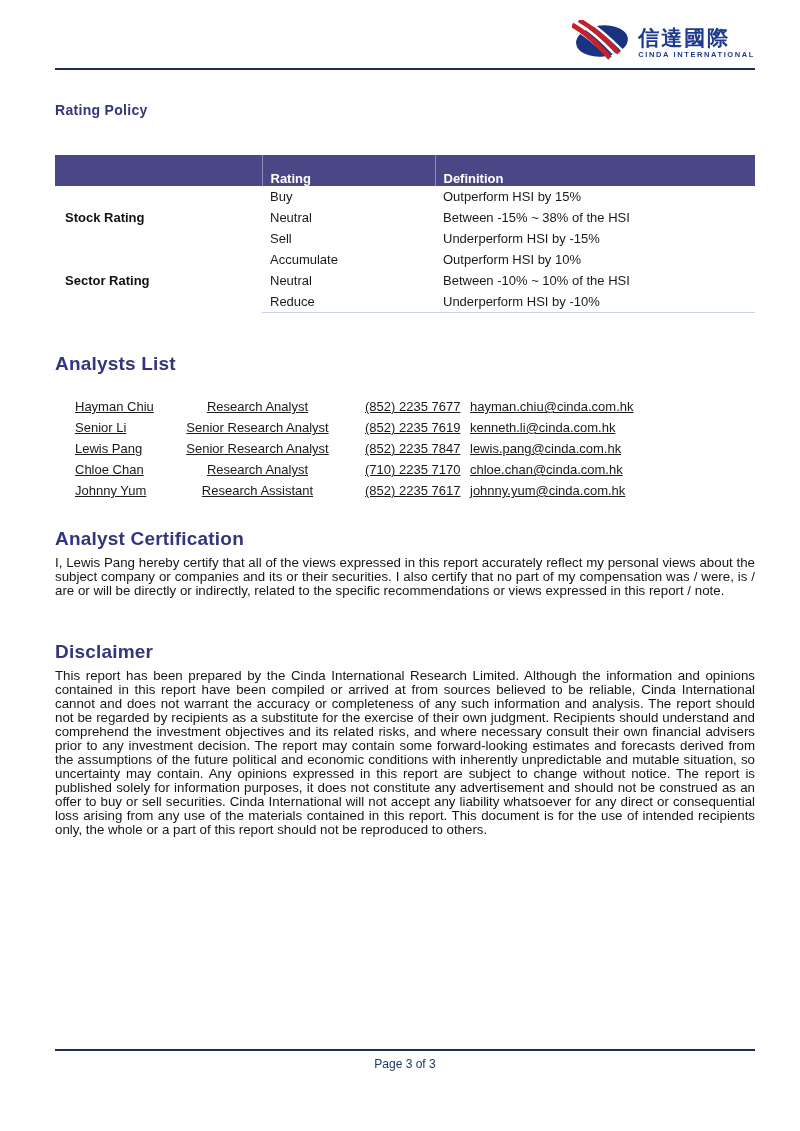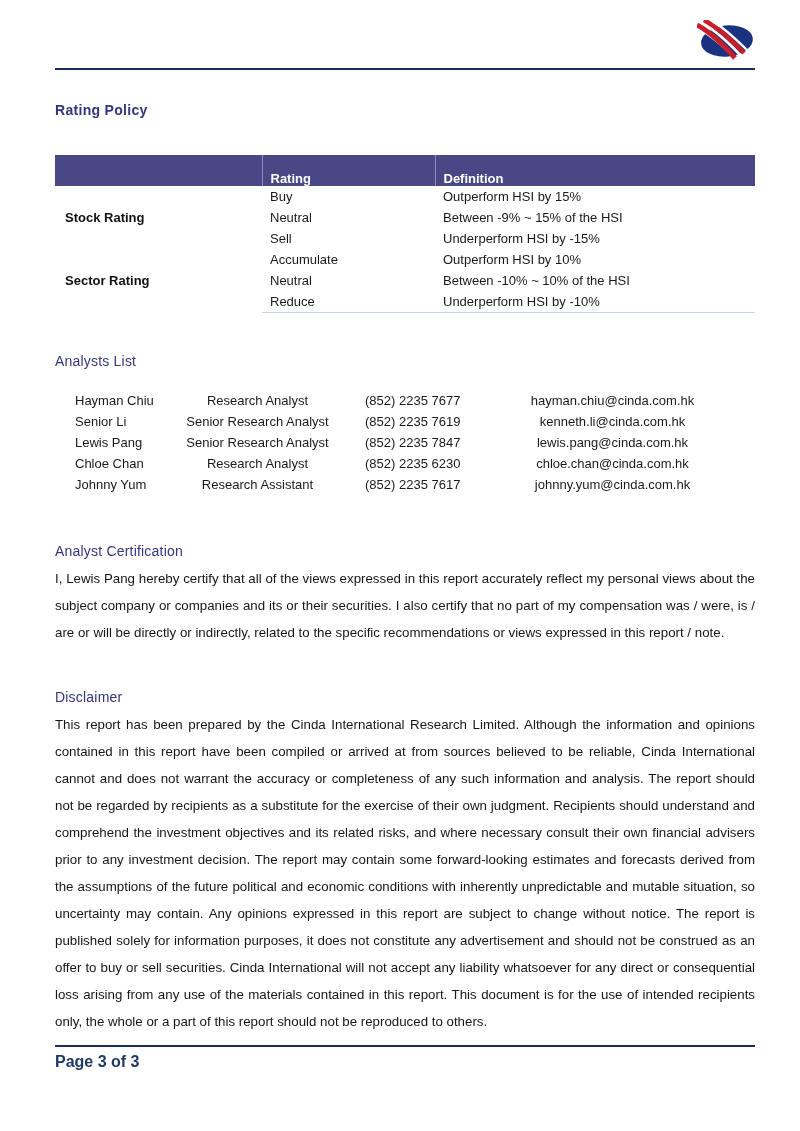--- a/index.html
+++ b/index.html
@@ -33,64 +33,68 @@
   .rating-table thead th{
     background:var(--table-header-bg,#4a4787); color:var(--table-header-text,#ffffff);
     height:21px; font-weight:bold; text-align:left; padding:16px 0 0 8px;
   }
   .rating-table thead th + th{ border-left:1px solid #8d8ab5; }
   .rating-table tbody td{ height:21px; line-height:21px; padding:0 0 0 8px; }
   .rating-table td.cat{ font-weight:bold; vertical-align:middle; padding-left:10px; color:#111; }
   .rating-table tbody tr:last-child td{ border-bottom:1px solid #c9d3ea;margin-top:46px; }
   
   .section-title{
-    font-size:14px; font-weight:normal; color:var(--heading,#35357e); letter-spacing:.2px;
+    font-size:19px; font-weight:bold; color:var(--heading,#35357e); letter-spacing:.2px;
   }
   .analysts-title{ margin-top:40px; }
-  .analysts-table{ width:700px; margin-top:21px; font-size:13px; table-layout:fixed; }
+  .analysts-table{ width:700px; margin-top:21px; font-size:13px; table-layout:fixed;text-decoration:underline; }
   .analysts-table col.a1{ width:125px; }
   .analysts-table col.a2{ width:155px; }
   .analysts-table col.a3{ width:135px; }
   .analysts-table col.a4{ width:285px; }
   .analysts-table td{ height:21px; line-height:21px; padding:0; }
   .analysts-table td.name{ text-align:left; padding-left:20px; }
   .analysts-table td.role{ text-align:center; }
   .analysts-table td.phone{ text-align:left; padding-left:30px;margin-top:16px; }
-  .analysts-table td.email{ text-align:center; }
+  .analysts-table td.email{ text-align:left; }
   
-  .cert-title{ margin-top:48px; }
+  .cert-title{ margin-top:27px; }
   .body-par{
-    width:700px; margin-top:6px; font-size:13.3px; line-height:27px;
+    width:700px; margin-top:6px; font-size:13.3px; line-height:14px;
     text-align:justify; color:#161616;
   }
   .disclaimer-title{ margin-top:43px; }
   
   .footer{ margin-top:auto; width:700px; padding-bottom:60px; }
   .footer-rule{ border-top:2px solid var(--rule,#1c2a5e); }
   .page-number{
-    font-size:16px; color:var(--footer-text,#1f3864); margin-top:6px;font-weight:bold;
+    text-align:center; font-size:12px; color:var(--footer-text,#1f3864); margin-top:6px;
   }
 </style>
 </head>
 <body>
 
 <div class="page">
 
   <div class="header">
     <div class="logo-row">
       <div class="logo">
         <span>
           <svg width="58" height="42" viewBox="0 0 58 42">
             <ellipse cx="30" cy="21" rx="26" ry="15.5" fill="#1b3281" transform="rotate(-6 30 21)"></ellipse>
             <path d="M1,8 Q18,17 40,40" stroke="#ffffff" stroke-width="3" fill="none"></path>
             <path d="M0,5 Q17,14 38,38" stroke="#c8202a" stroke-width="5" fill="none"></path>
             <path d="M4,2.5 Q22,12 44,36" stroke="#ffffff" stroke-width="2.6" fill="none"></path>
             <path d="M7,0 Q25,10 47,33" stroke="#c8202a" stroke-width="4.6" fill="none"></path>
             <path d="M11,-2 Q28,8 50,30" stroke="#ffffff" stroke-width="2.4" fill="none"></path>
           </svg>
+        </span>
+        <span class="logo-text">
+          <span class="logo-cn">信達國際</span>
+          <span class="logo-en">CINDA INTERNATIONAL</span>
         </span>
       </div>
     </div>
     <div class="header-rule"></div>
   </div>
 
   <h1 class="page-title">Rating Policy</h1>
 
   <table class="rating-table">
     <colgroup>
@@ -106,21 +110,21 @@
       </tr>
     </thead>
     <tbody>
       <tr>
         <td class="cat" rowspan="3">Stock Rating</td>
         <td>Buy</td>
         <td>Outperform HSI by 15%</td>
       </tr>
       <tr>
         <td>Neutral</td>
-        <td>Between -9% ~ 15% of the HSI</td>
+        <td>Between -15% ~ 38% of the HSI</td>
       </tr>
       <tr>
         <td>Sell</td>
         <td>Underperform HSI by -15%</td>
       </tr>
       <tr>
         <td class="cat" rowspan="3">Sector Rating</td>
         <td>Accumulate</td>
         <td>Outperform HSI by 10%</td>
       </tr>
@@ -158,21 +162,21 @@
       </tr>
       <tr>
         <td class="name">Lewis Pang</td>
         <td class="role">Senior Research Analyst</td>
         <td class="phone">(852) 2235 7847</td>
         <td class="email">lewis.pang@cinda.com.hk</td>
       </tr>
       <tr>
         <td class="name">Chloe Chan</td>
         <td class="role">Research Analyst</td>
-        <td class="phone">(852) 2235 6230</td>
+        <td class="phone">(710) 2235 7170</td>
         <td class="email">chloe.chan@cinda.com.hk</td>
       </tr>
       <tr>
         <td class="name">Johnny Yum</td>
         <td class="role">Research Assistant</td>
         <td class="phone">(852) 2235 7617</td>
         <td class="email">johnny.yum@cinda.com.hk</td>
       </tr>
     </tbody>
   </table>

